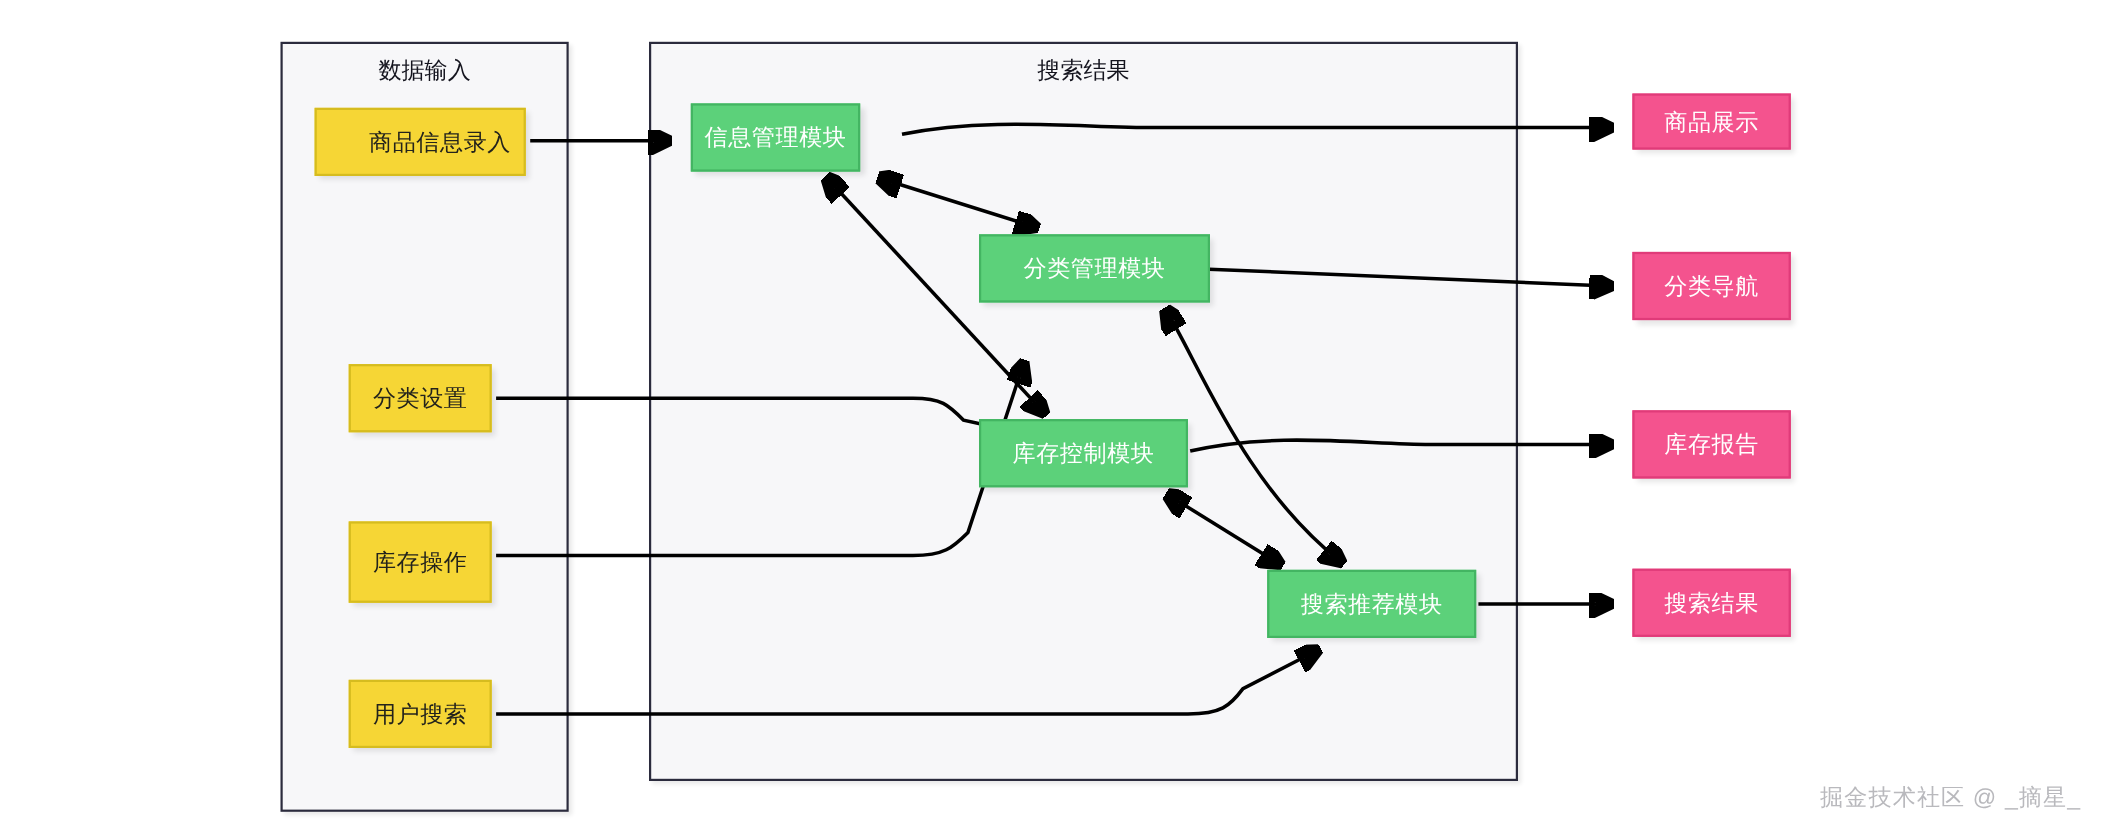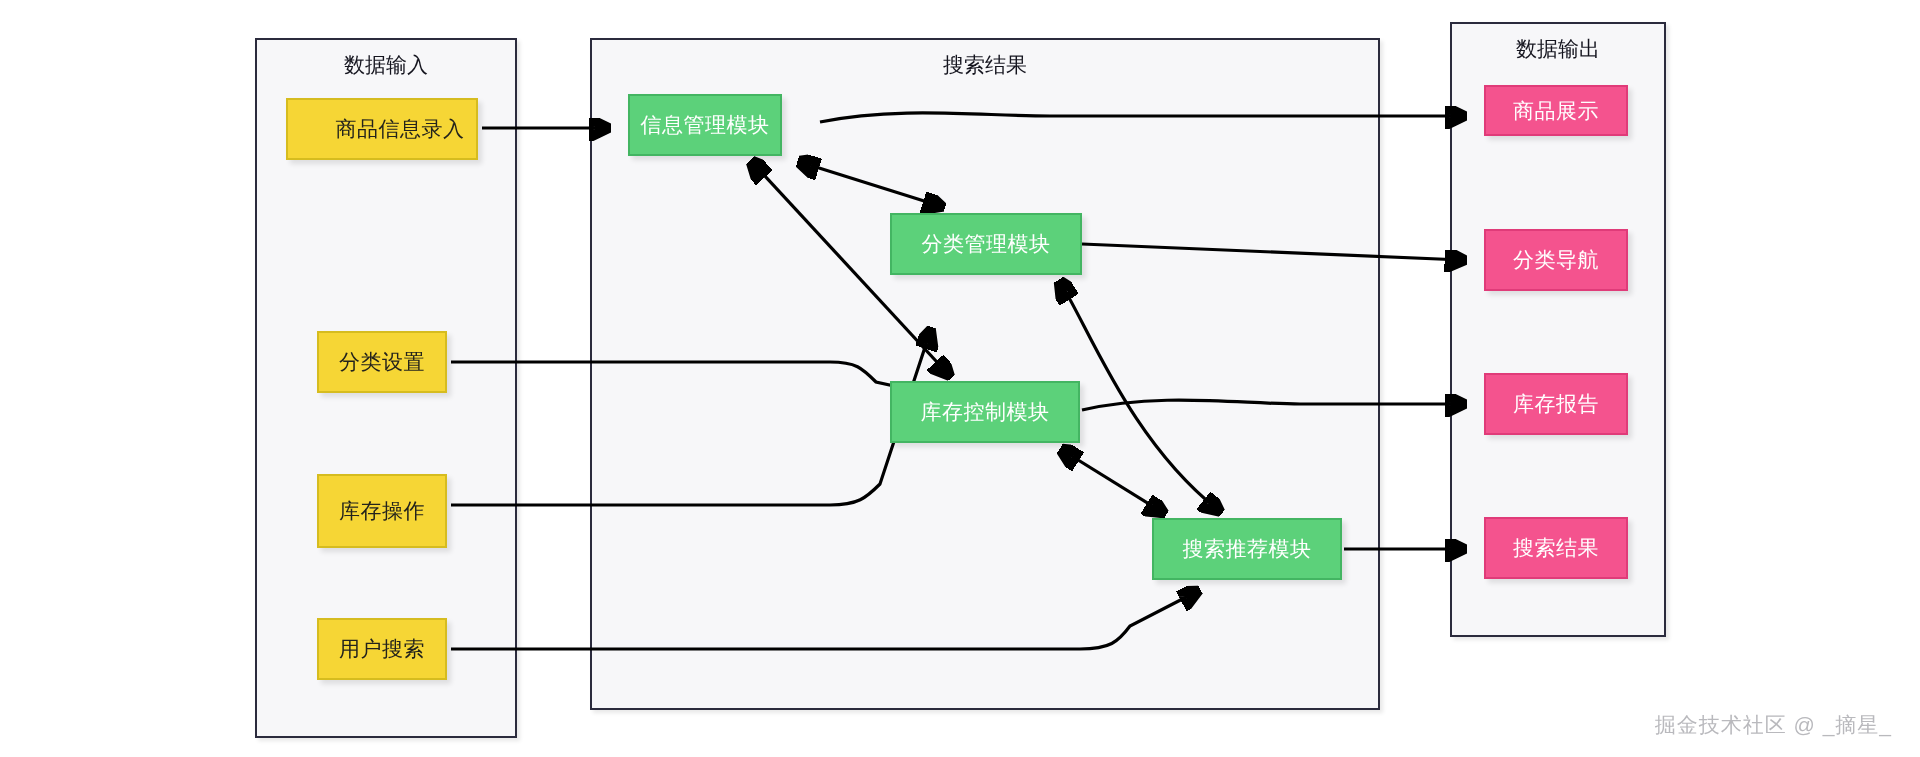--- a/index.html
+++ b/index.html
@@ -93,23 +93,20 @@
 <body>
 
 <div id="canvas">
 
   <div class="group" id="group-input" style="left: 255px; top: 38px; width: 262px; height: 700px;">
     <div class="group-title" style="top: 12px;">数据输入</div>
   </div>
   <div class="group" id="group-core" style="left: 590px; top: 38px; width: 790px; height: 672px;">
     <div class="group-title" style="top: 12px;">搜索结果</div>
   </div>
-  <div class="group" id="group-output" style="left: 1450px; top: 22px; width: 216px; height: 615px;">
-    <div class="group-title" style="top: 12px;">数据输出</div>
-  </div>
 
   <svg id="edges" viewBox="0 0 1920 757">
     <defs>
       <marker id="arrowhead" markerWidth="7" markerHeight="7" refX="5.4" refY="3" orient="auto" markerUnits="strokeWidth">
         <path d="M 0 0 L 6.2 3 L 0 6 z" fill="#000000" stroke="none"></path>
       </marker>
       <marker id="arrowtail" markerWidth="7" markerHeight="7" refX="0.8" refY="3" orient="auto" markerUnits="strokeWidth">
         <path d="M 6.2 0 L 0 3 L 6.2 6 z" fill="#000000" stroke="none"></path>
       </marker>
     </defs>
@@ -128,21 +125,21 @@
         <path d="M 1344 549 L 1462 549" marker-end="url(#arrowhead)"></path>
       </g>
   </svg>
 
   <div id="node-layer">
       <div class="node input" style="left: 286px; top: 98px; width: 192px; height: 62px; padding-left: 36px;">商品信息录入</div>
       <div class="node input" style="left: 317px; top: 331px; width: 130px; height: 62px;">分类设置</div>
       <div class="node input" style="left: 317px; top: 474px; width: 130px; height: 74px;">库存操作</div>
       <div class="node input" style="left: 317px; top: 618px; width: 130px; height: 62px;">用户搜索</div>
       <div class="node process" style="left: 628px; top: 94px; width: 154px; height: 62px;">信息管理模块</div>
-      <div class="node process" style="left: 890px; top: 213px; width: 192px; height: 62px;">分类管理模块</div>
+      <div class="node process" style="left: 890px; top: 213px; width: 210px; height: 62px;">分类管理模块</div>
       <div class="node process" style="left: 890px; top: 381px; width: 190px; height: 62px;">库存控制模块</div>
       <div class="node process" style="left: 1152px; top: 518px; width: 190px; height: 62px;">搜索推荐模块</div>
       <div class="node output" style="left: 1484px; top: 85px; width: 144px; height: 51px;">商品展示</div>
       <div class="node output" style="left: 1484px; top: 229px; width: 144px; height: 62px;">分类导航</div>
       <div class="node output" style="left: 1484px; top: 373px; width: 144px; height: 62px;">库存报告</div>
       <div class="node output" style="left: 1484px; top: 517px; width: 144px; height: 62px;">搜索结果</div>
     </div>
 
   <div class="watermark">掘金技术社区 @ _摘星_</div>
 </div>

